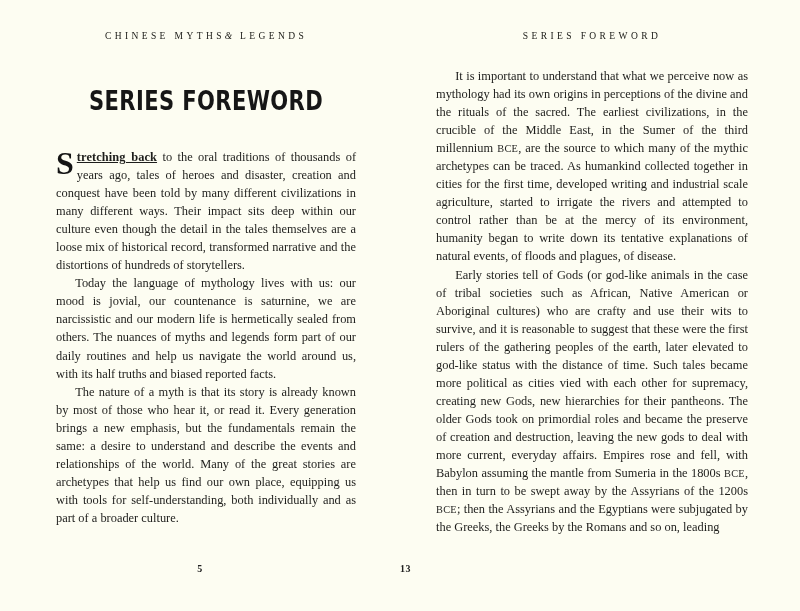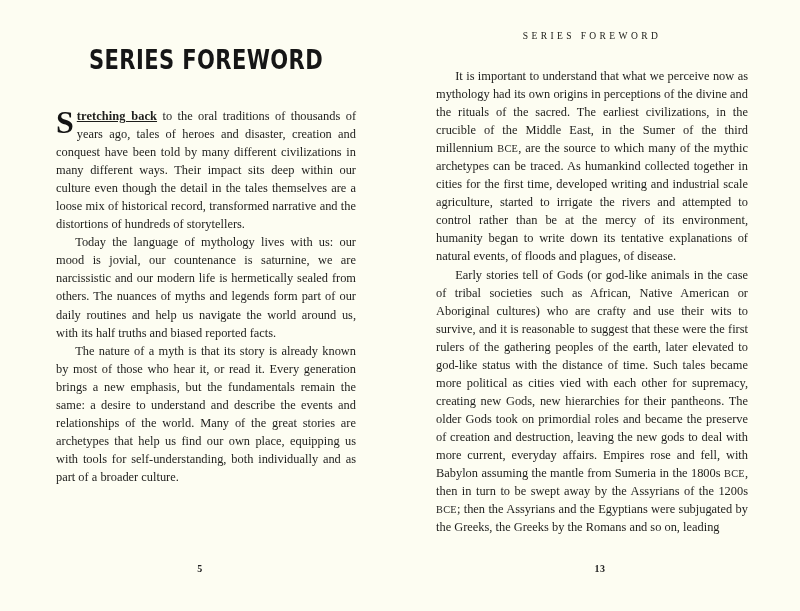--- a/index.html
+++ b/index.html
@@ -119,38 +119,41 @@
   .folio {
     position: absolute;
     bottom: 37px;
     font-family: "Liberation Serif", "DejaVu Serif", serif;
     font-size: 10px;
     font-weight: bold;
     letter-spacing: 0.5px;
     color: #222;
   }
   .folio-left  { left: 0; right: 0; text-align: center; }
-  .folio-right { left: 0; right: 0; text-align: center; }
+  .folio-right { left: 0; right: 0; }
 
   .gutter {
     position: absolute;
     left: 400px;
     top: 0;
     width: 1px;
     height: 611px;
     background: transparent;
   }
 </style>
 </head>
 <body>
 
 <div class="spread">
 
   <div class="page page-left">
 
+    <div class="running-head">
+      <span>CHINESE MYTHS</span><span class="amp">&amp;</span><span style="letter-spacing:3.4px">&nbsp;</span><span>LEGENDS</span>
+    </div>
 
     <h1 class="chapter-title">SERIES FOREWORD</h1>
 
     <div class="col col-left-top">
 
       <p class="first">
         <span class="dropcap">S</span><span class="lead-in">tretching back</span><span> to the oral traditions of thousands of years ago, tales of heroes and disaster, creation and conquest have been told by many different civilizations in many different ways. Their impact sits deep within our culture even though the detail in the tales themselves are a loose mix of historical record, transformed narrative and the distortions of hundreds of storytellers.</span>
       </p>
 
       <p><span>Today the language of mythology lives with us: our mood is jovial, our countenance is saturnine, we are narcissistic and our modern life is hermetically sealed from others. The nuances of myths and legends form part of our daily routines and help us navigate the world around us, with its half truths and biased reported facts.</span></p>

